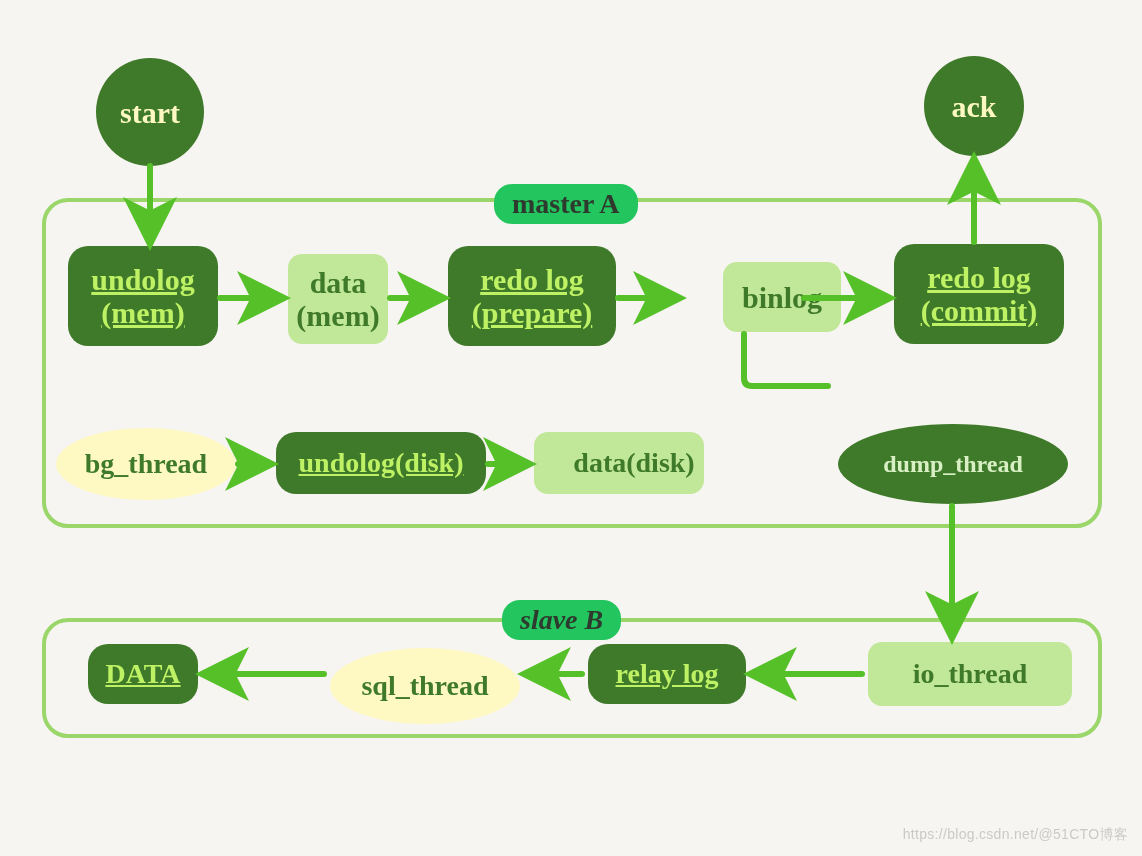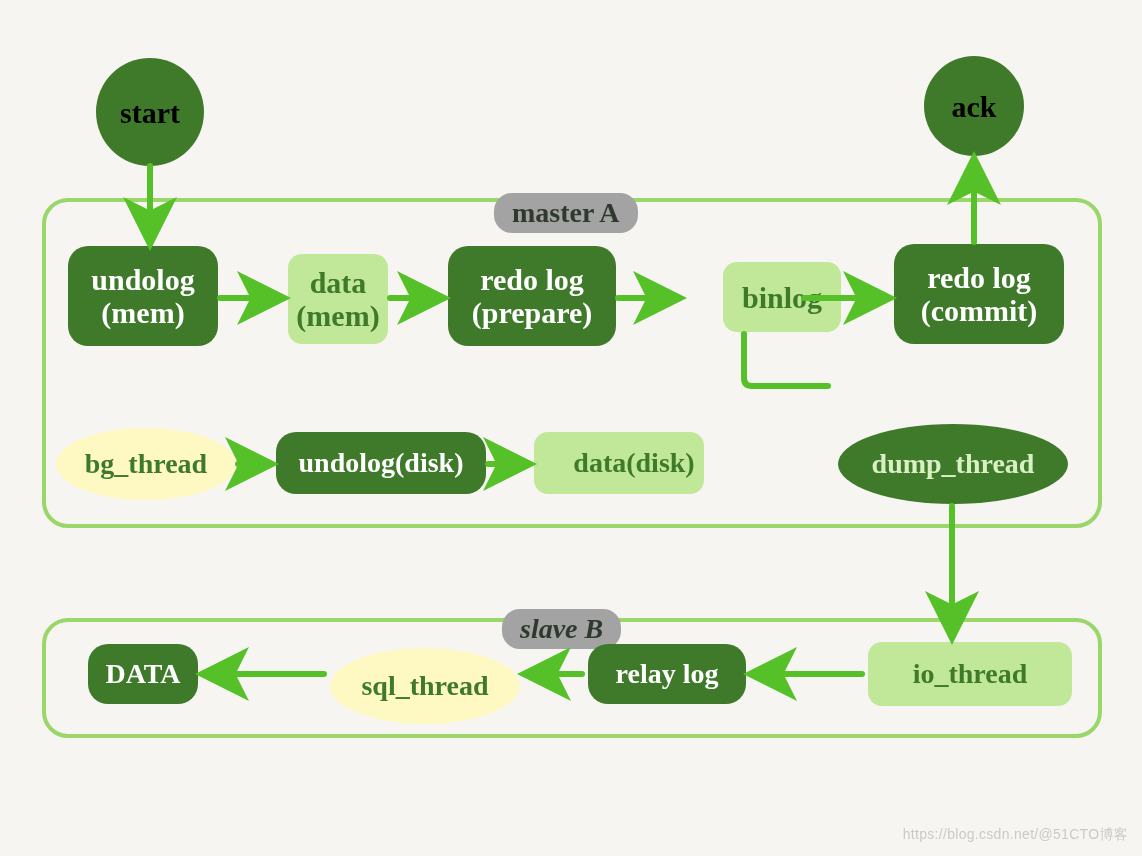--- a/index.html
+++ b/index.html
@@ -28,59 +28,59 @@
     display:flex;
     align-items:center;
     justify-content:center;
     text-align:center;
     line-height:1.1;
     font-weight:700;
     box-sizing:border-box;
   }
   .circle-dark{
     background:#3f7a2a;
-    color:#000000;
+    color:#fef9c3;
     border-radius:50%;
     font-size:30px;
   }
   .rrect-dark{
     background:#3f7a2a;
-    color:#ffffff;
+    color:#bef264;
     border-radius:20px;
     font-size:30px;
     padding:4px 8px;
+    text-decoration:underline;
   }
   .rrect-light{
     background:#c1e898;
     color:#3f7a2a;
     border-radius:14px;
     font-size:30px;
     padding:4px 8px;
   }
   .ellipse-light{
     background:#fef9c3;
     color:#3f7a2a;
     border-radius:50%/50%;
     font-size:28px;
   }
   .ellipse-dark{
     background:#3f7a2a;
     color:#d9efc4;
     border-radius:50%/50%;
-    font-size:28px;
+    font-size:24px;
   }
   .tag{
     position:absolute;
-    background:#a3a3a3;
+    background:#22c55e;
     color:#2e3a2e;
     border-radius:18px;
     padding:4px 18px;
     font-size:28px;
     font-weight:600;
-    margin-top:9px;
   }
 
   
   .group{
     position:absolute;
     border:4px solid #9ad66a;
     border-radius:26px;
     box-sizing:border-box;
   }
 

